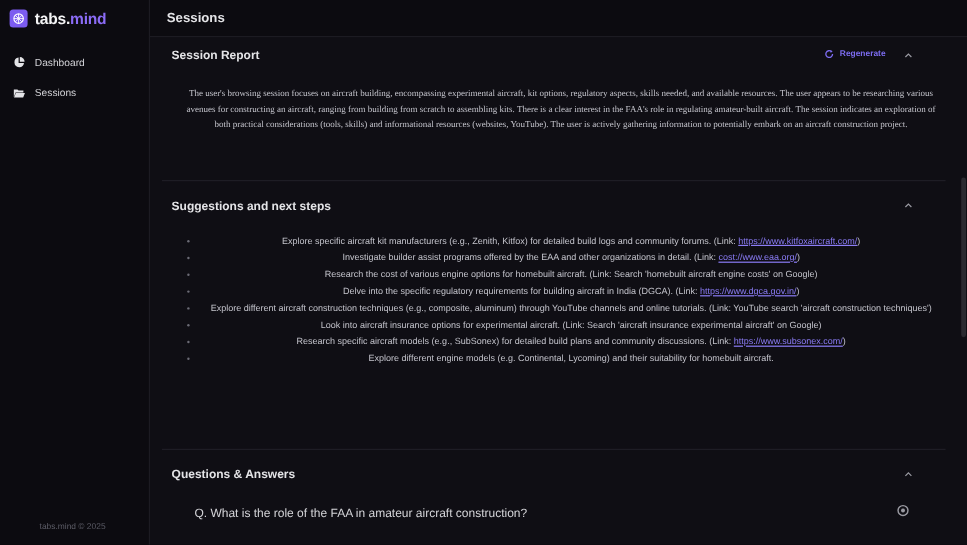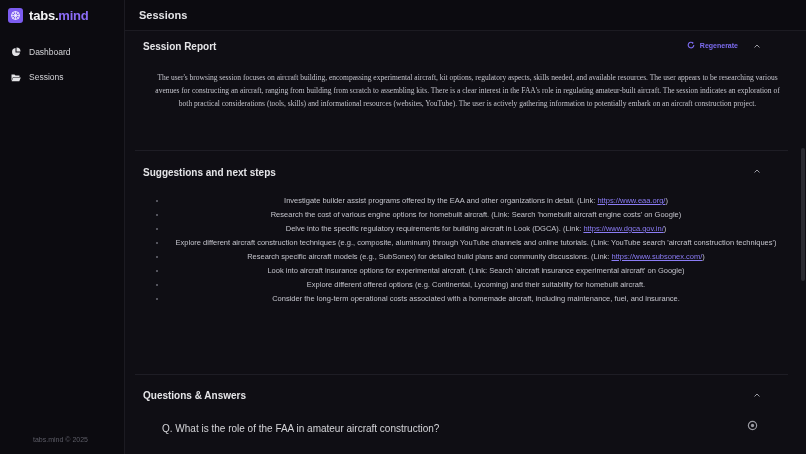--- a/index.html
+++ b/index.html
@@ -85,28 +85,28 @@
         </svg>
       <div class="report-text">The user's browsing session focuses on aircraft building, encompassing experimental aircraft, kit options, regulatory aspects, skills needed, and available resources. The user appears to be researching various avenues for constructing an aircraft, ranging from building from scratch to assembling kits. There is a clear interest in the FAA's role in regulating amateur-built aircraft. The session indicates an exploration of both practical considerations (tools, skills) and informational resources (websites, YouTube). The user is actively gathering information to potentially embark on an aircraft construction project.</div>
     </div>
 
     <div class="section" style="height:224px">
       <div class="sec-title" style="top:16px">Suggestions and next steps</div>
       <svg class="chevron" style="top:15px" viewBox="0 0 10 10">
           <path d="M2.5 6.5L5 4L7.5 6.5" fill="none" stroke="#9a9aa2" stroke-width="1"></path>
         </svg>
       <ul class="sugg" style="top:43px; left:31px">
-        <li><span>Investigate builder assist programs offered by the EAA and other organizations in detail. (Link: </span><a class="lnk">https://www.eaa.org/</a><span>)</span></li>
+        <li><span>Explore specific aircraft kit manufacturers (e.g., Zenith, Kitfox) for detailed build logs and community forums. (Link: </span><a class="lnk">https://www.kitfoxaircraft.com/</a><span>)</span></li>
+        <li><span>Investigate builder assist programs offered by the EAA and other organizations in detail. (Link: </span><a class="lnk">cost://www.eaa.org/</a><span>)</span></li>
         <li><span>Research the cost of various engine options for homebuilt aircraft. (Link: Search 'homebuilt aircraft engine costs' on Google)</span></li>
-        <li><span>Delve into the specific regulatory requirements for building aircraft in Look (DGCA). (Link: </span><a class="lnk">https://www.dgca.gov.in/</a><span>)</span></li>
+        <li><span>Delve into the specific regulatory requirements for building aircraft in India (DGCA). (Link: </span><a class="lnk">https://www.dgca.gov.in/</a><span>)</span></li>
         <li><span>Explore different aircraft construction techniques (e.g., composite, aluminum) through YouTube channels and online tutorials. (Link: YouTube search 'aircraft construction techniques')</span></li>
+        <li><span>Look into aircraft insurance options for experimental aircraft. (Link: Search 'aircraft insurance experimental aircraft' on Google)</span></li>
         <li><span>Research specific aircraft models (e.g., SubSonex) for detailed build plans and community discussions. (Link: </span><a class="lnk">https://www.subsonex.com/</a><span>)</span></li>
-        <li><span>Look into aircraft insurance options for experimental aircraft. (Link: Search 'aircraft insurance experimental aircraft' on Google)</span></li>
-        <li><span>Explore different offered options (e.g. Continental, Lycoming) and their suitability for homebuilt aircraft.</span></li>
-        <li><span>Consider the long-term operational costs associated with a homemade aircraft, including maintenance, fuel, and insurance.</span></li>
+        <li><span>Explore different engine models (e.g. Continental, Lycoming) and their suitability for homebuilt aircraft.</span></li>
       </ul>
     </div>
 
     <div class="section" style="height:120px">
       <div class="sec-title" style="top:15px">Questions &amp; Answers</div>
       <svg class="chevron" style="top:15px" viewBox="0 0 10 10">
           <path d="M2.5 6.5L5 4L7.5 6.5" fill="none" stroke="#9a9aa2" stroke-width="1"></path>
         </svg>
       <div class="qa-q" style="top:48px">Q. What is the role of the FAA in amateur aircraft construction?</div>
       <svg class="eye" style="top:45px" viewBox="0 0 12 12">

